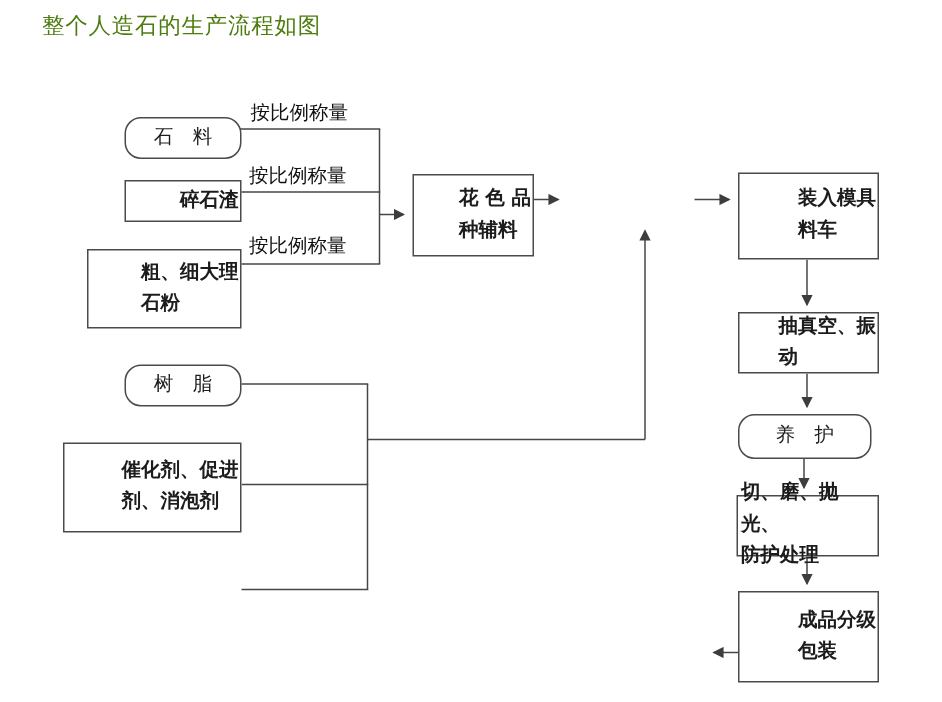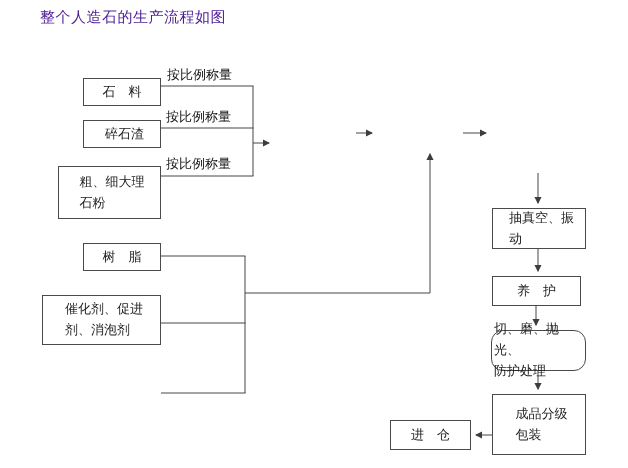--- a/index.html
+++ b/index.html
@@ -12,49 +12,49 @@
     font-family: "DejaVu Serif", "Liberation Serif", serif;
     color: #1c1c1c;
     overflow: hidden;
   }
   .title {
     position: absolute;
     left: 28px;
     top: 8px;
     font-size: 15px;
     letter-spacing: 0.5px;
-    color: #4c1d95;
-    margin-left: 12px;
+    color: #4d7c0f;
   }
   .connectors {
     position: absolute;
     left: 0;
     top: 0;
   }
   .node {
     position: absolute;
     border: 1px solid #4a4a4a;
     background: #ffffff;
     display: flex;
     align-items: center;
     justify-content: center;
     font-size: 13px;
   }
   .node .node-text {
     white-space: pre-line;
     line-height: 1.6;
   }
-  .node.center { text-align: center; }
+  .node.center { text-align: center; border-radius: 11px; }
   .node.left {
-    justify-content: center;
+    justify-content: flex-end;
     text-align: left;
     padding-left: 6px;
     padding-right: 1px;
+    font-weight: bold;
   }
-  .node.tight { padding-left: 2px; border-radius: 12px; }
+  .node.tight { padding-left: 2px; }
   .edge-label {
     position: absolute;
     font-size: 13px;
     color: #111111;
     white-space: nowrap;
   }
 </style>
 </head>
 <body>
 
@@ -104,45 +104,50 @@
 
   <div class="node center" style="left:83px;top:243px;width:78px;height:28px">
     <span class="node-text">树　脂</span>
   </div>
 
   <div class="node left" style="left:58px;top:166px;width:103px;height:53px">
     <span class="node-text">粗、细大理
 石粉</span>
   </div>
 
-  <div class="node left" style="left:42px;top:295px;width:119px;height:50px">
+  <div class="node left" style="left:42px;top:295px;width:119px;height:60px">
     <span class="node-text">催化剂、促进
 剂、消泡剂</span>
   </div>
 
 
+  <div class="node left" style="left:275px;top:116px;width:81px;height:55px">
+    <span class="node-text">花 色 品
+种辅料</span>
+  </div>
 
 
+  <div class="node left" style="left:492px;top:115px;width:94px;height:58px">
+    <span class="node-text">装入模具
+料车</span>
+  </div>
 
   <div class="node left" style="left:492px;top:208px;width:94px;height:41px">
     <span class="node-text">抽真空、振
 动</span>
   </div>
 
   <div class="node center" style="left:492px;top:276px;width:89px;height:30px">
     <span class="node-text">养　护</span>
   </div>
 
   <div class="node left tight" style="left:491px;top:330px;width:95px;height:41px">
     <span class="node-text">切、磨、抛光、
 防护处理</span>
   </div>
 
   <div class="node left" style="left:492px;top:394px;width:94px;height:61px">
     <span class="node-text">成品分级
 包装</span>
   </div>
 
-  <div class="node center" style="left:390px;top:420px;width:81px;height:30px">
-    <span class="node-text">进　仓</span>
-  </div>
 
 </div>
 
 </body></html>

